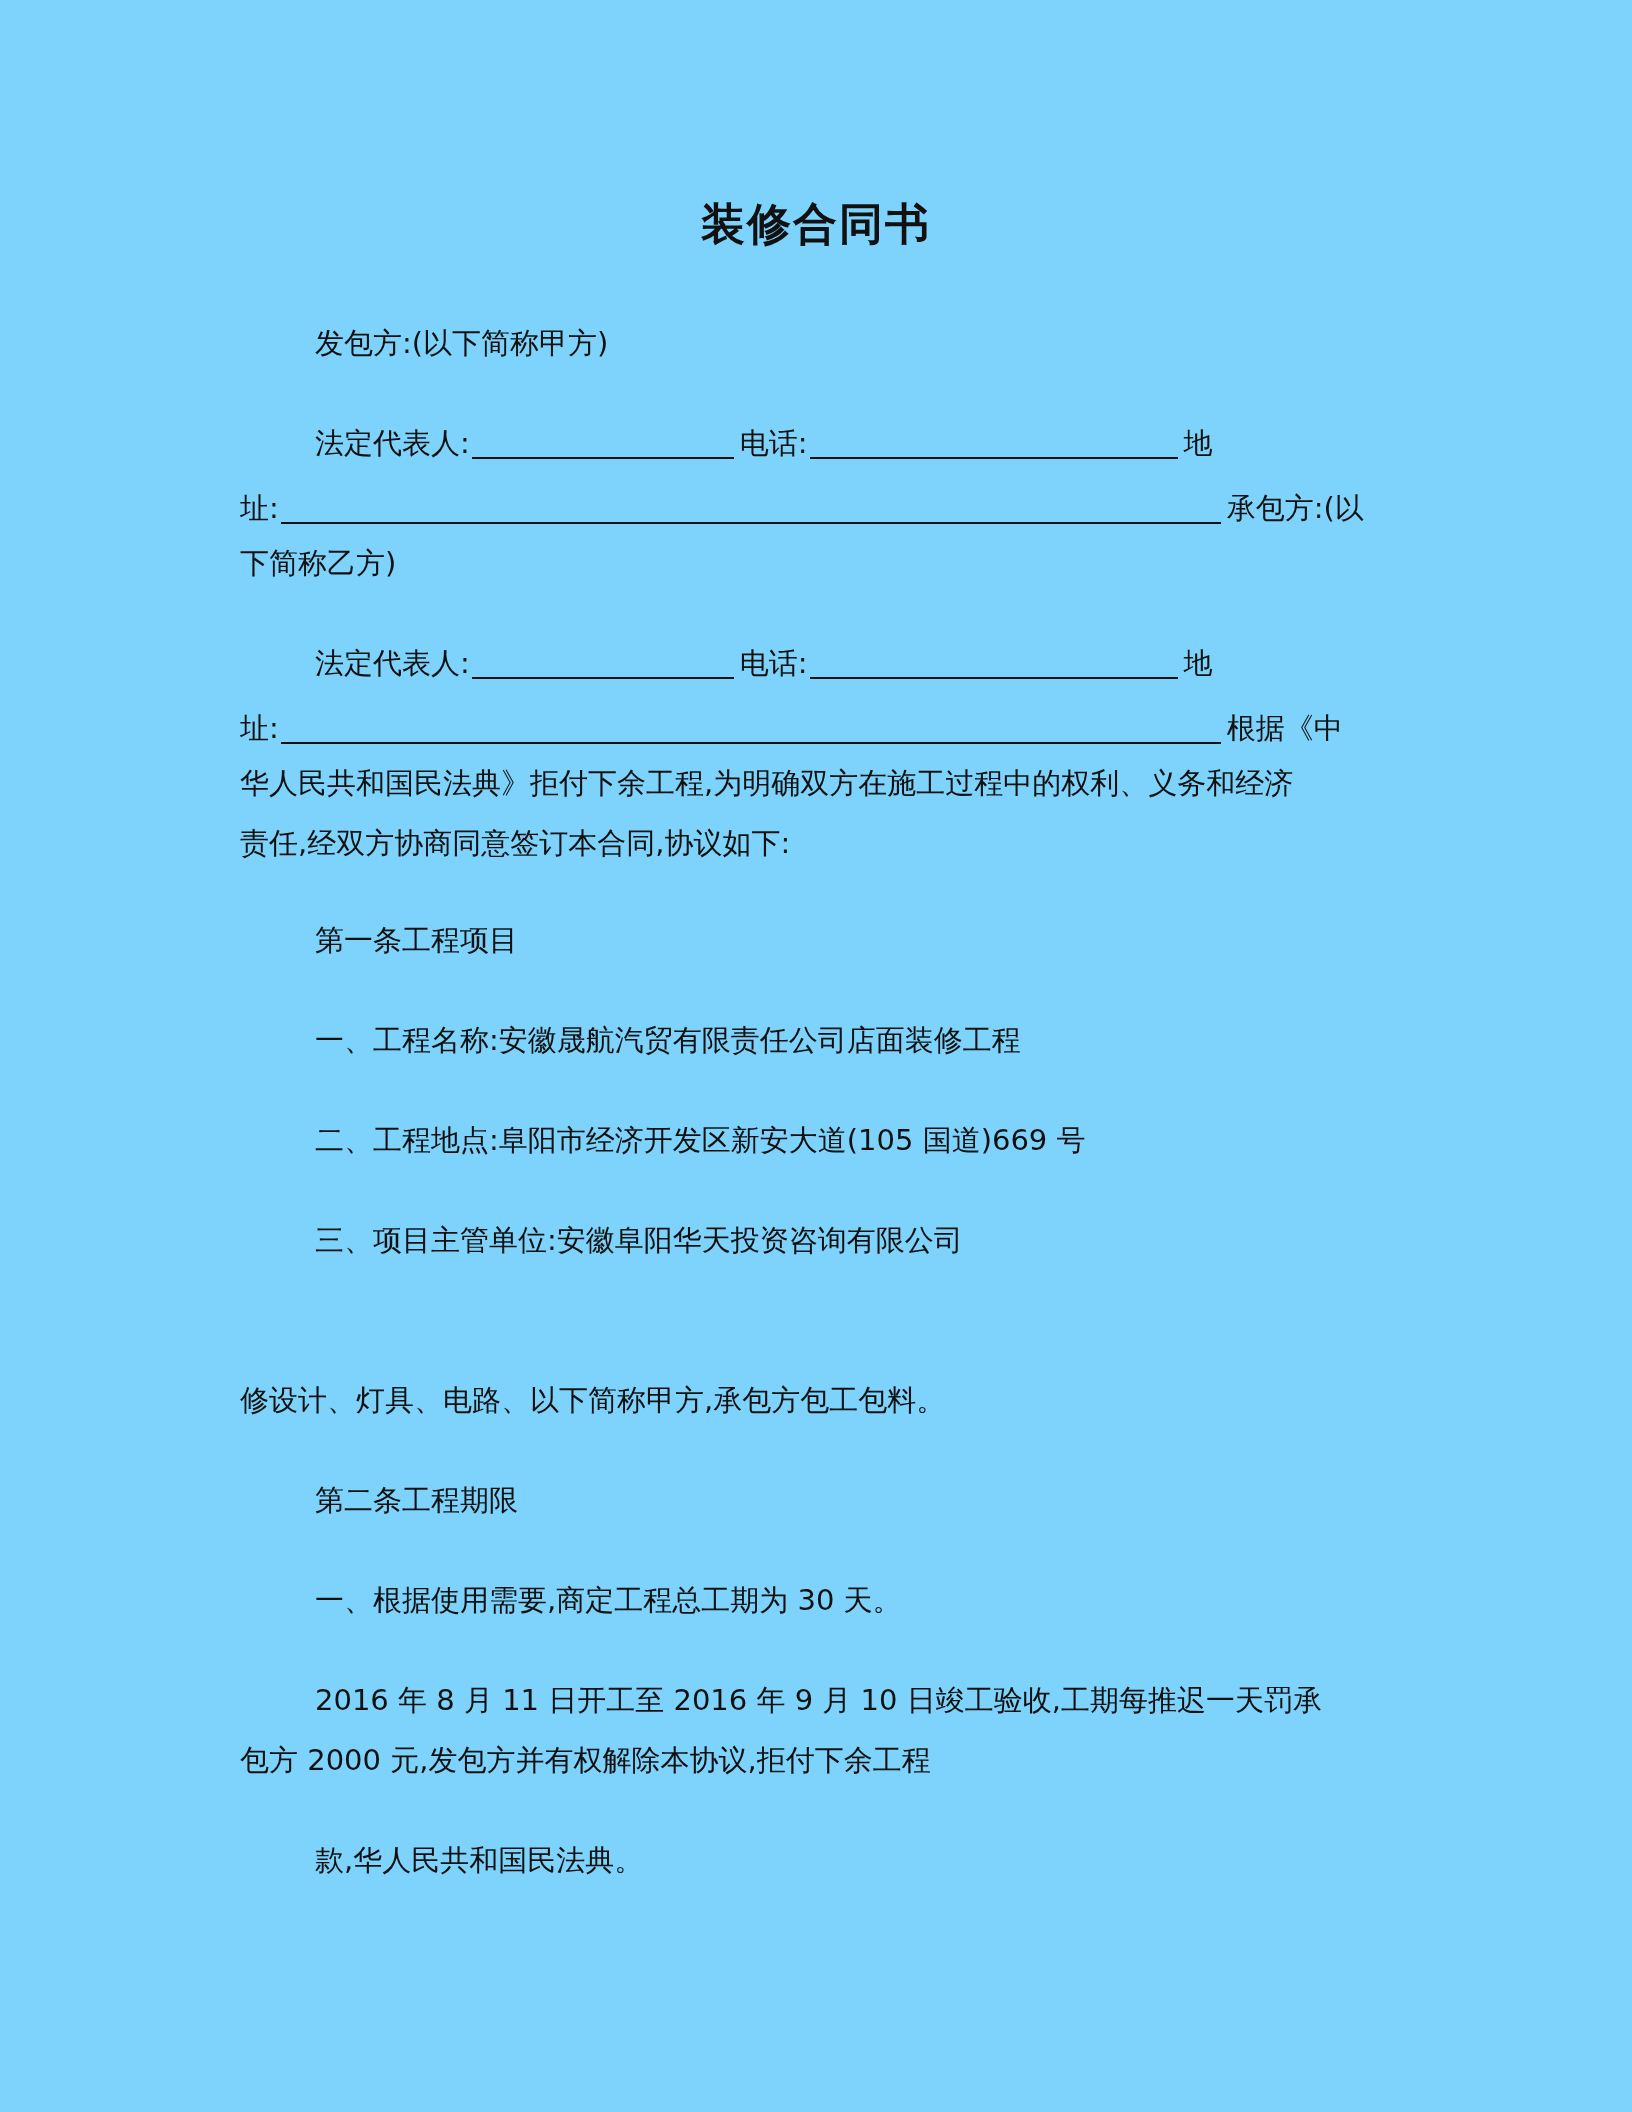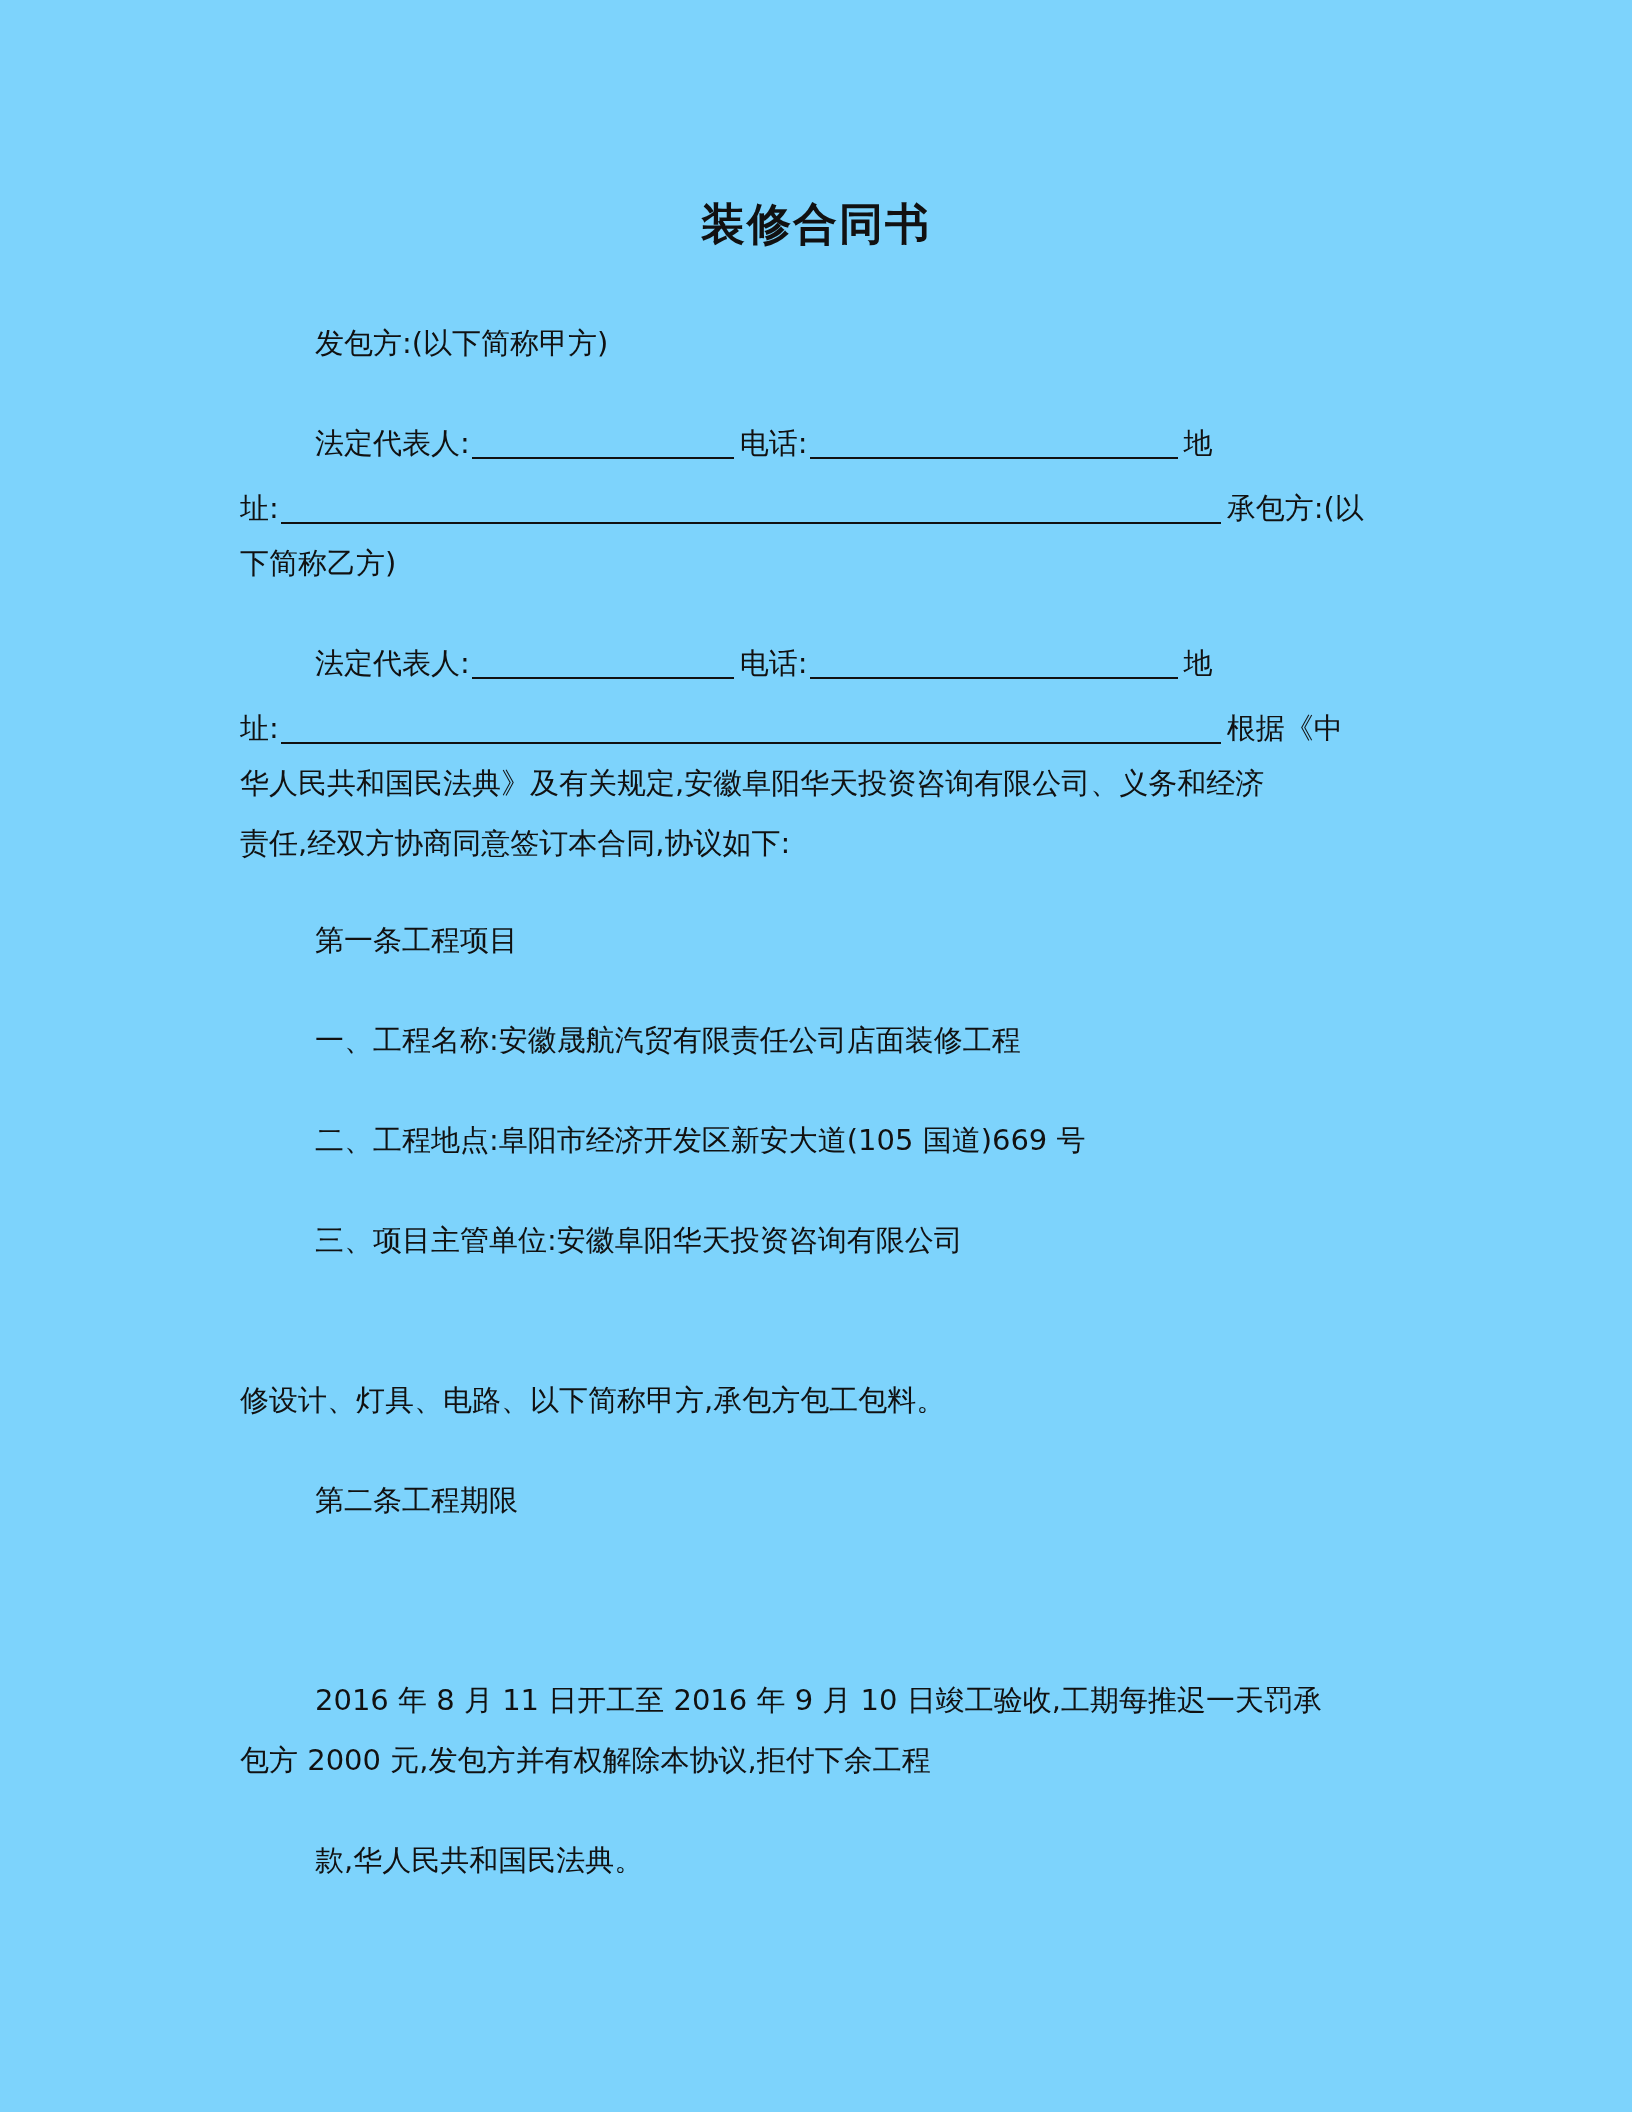--- a/index.html
+++ b/index.html
@@ -35,27 +35,28 @@
   <div class="line" style="top:543px;">下简称乙方)</div>
 
   <div class="line indent" style="top:643px;">
     <span>法定代表人:</span><span class="blank b-rep"></span><span>电话:</span><span class="blank b-tel"></span><span>地</span>
   </div>
 
   <div class="line" style="top:708px;">
     <span>址:</span><span class="blank b-addr"></span><span>根据《中</span>
   </div>
 
-  <div class="line" style="top:763px;">华人民共和国民法典》及有关规定,安徽阜阳华天投资咨询有限公司、义务和经济</div>
+  <div class="line" style="top:763px;">华人民共和国民法典》拒付下余工程,为明确双方在施工过程中的权利、义务和经济</div>
   <div class="line" style="top:823px;">责任,经双方协商同意签订本合同,协议如下:</div>
 
   <div class="line indent" style="top:920px;">第一条工程项目</div>
   <div class="line indent" style="top:1020px;">一、工程名称:安徽晟航汽贸有限责任公司店面装修工程</div>
   <div class="line indent" style="top:1120px;">二、工程地点:阜阳市经济开发区新安大道(105 国道)669 号</div>
   <div class="line indent" style="top:1220px;">三、项目主管单位:安徽阜阳华天投资咨询有限公司</div>
   <div class="line" style="top:1380px;">修设计、灯具、电路、以下简称甲方,承包方包工包料。</div>
 
   <div class="line indent" style="top:1480px;">第二条工程期限</div>
+  <div class="line indent" style="top:1580px;">一、根据使用需要,商定工程总工期为 30 天。</div>
   <div class="line indent" style="top:1680px;">2016 年 8 月 11 日开工至 2016 年 9 月 10 日竣工验收,工期每推迟一天罚承</div>
   <div class="line" style="top:1740px;">包方 2000 元,发包方并有权解除本协议,拒付下余工程</div>
   <div class="line indent" style="top:1840px;">款,华人民共和国民法典。</div>
 
 </div>
 
 </body></html>

